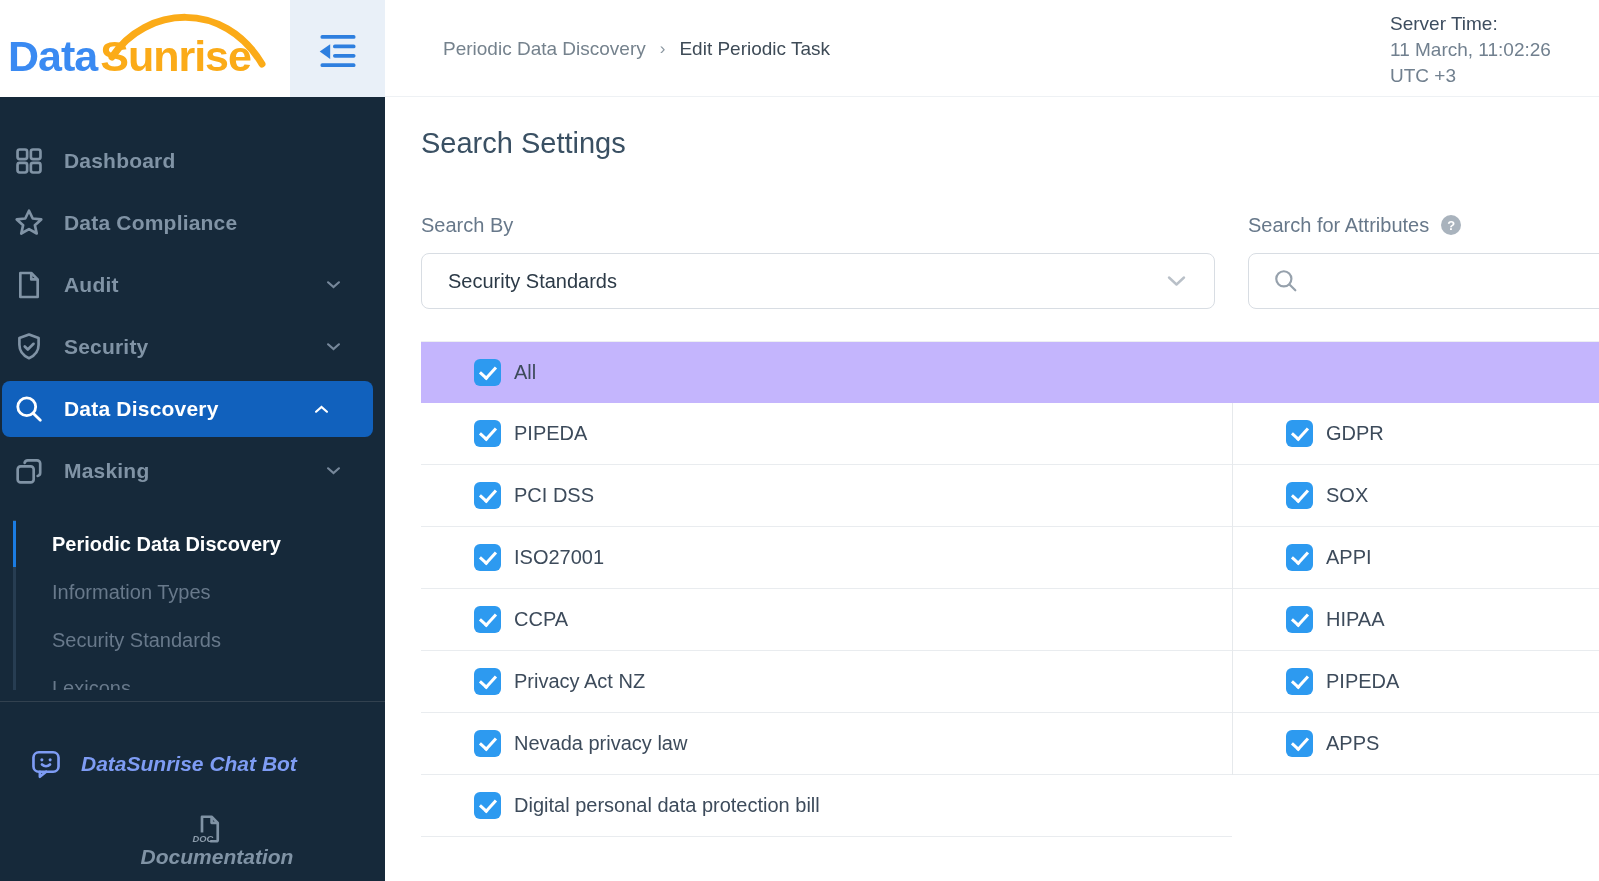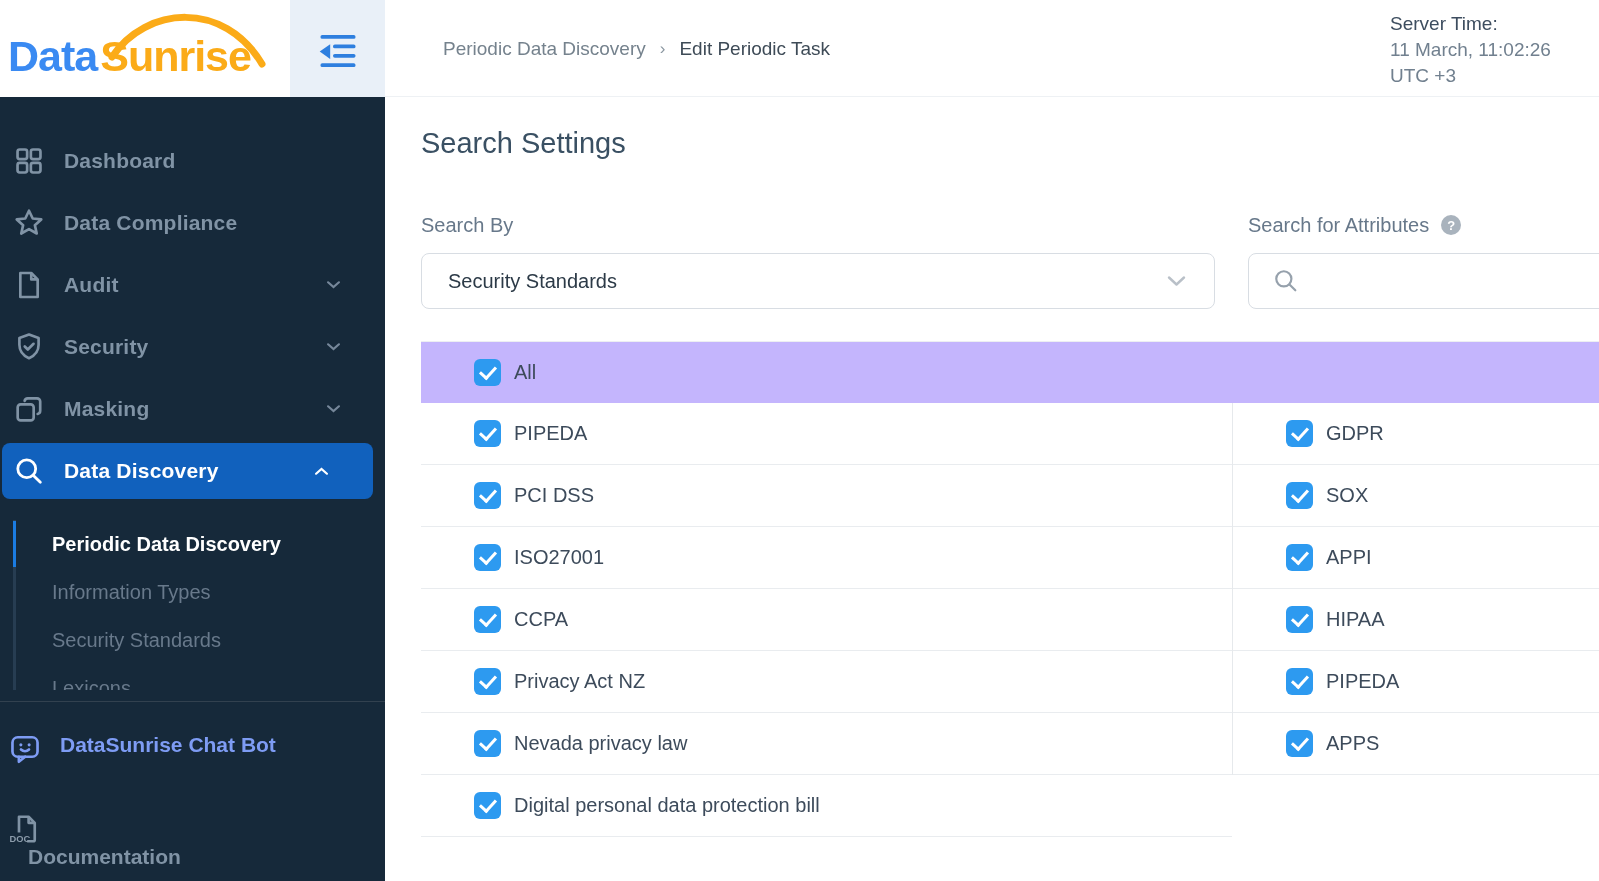--- a/index.html
+++ b/index.html
@@ -34,21 +34,21 @@
   .nav-item.active { background:#1161bd; border-radius:8px; margin:3px 12px 3px 2px; height:56px; padding-left:11px; }
   .nav-item.active .nav-label { color:#ffffff; }
 
   .submenu { position:relative; height:188px; overflow:hidden; padding-top:18px; }
   .submenu::before { content:""; position:absolute; left:13px; top:18px; bottom:0; width:3px; background:#273d52; }
   .submenu-item { height:48px; display:flex; align-items:center; padding-left:52px; font-size:20px; color:#68798b; position:relative; cursor:pointer; }
   .submenu-item.active { color:#ffffff; font-weight:700; }
   .submenu-item.active::before { content:""; position:absolute; left:13px; top:1px; bottom:1px; width:3px; background:#1b7ce2; }
   .side-divider { height:1px; background:#32414f; margin-top:11px; }
   .side-footer { padding-top:31px; }
-  .footer-item { height:62px; display:flex; align-items:flex-start; padding-left:9px; cursor:pointer; }
+  .footer-item { height:62px; display:flex; align-items:center; padding-left:30px; cursor:pointer;font-style:italic; }
   .footer-item .nav-label { margin-left:19px; font-size:21px; font-weight:700; color:#8093a5; }
   .footer-item.highlight .nav-label { color:#7e9cf4; }
   .footer-item + .footer-item { margin-top:18px;flex-direction:column; }
 
   
   .main { position:absolute; left:385px; top:97px; right:0; bottom:0; background:#fff; padding-left:36px; overflow:hidden; }
   .page-title { margin-top:29px; font-size:29px; line-height:34px; color:#3a5063; font-weight:400; }
   .controls { display:flex; margin-top:53px; }
   .group-left { width:794px; flex:none; }
   .group-right { margin-left:33px; flex:1; min-width:0; }
@@ -143,39 +143,39 @@
         <svg class="mi" width="32" height="32" viewBox="0 0 24 24" fill="none" stroke="#8093a5" stroke-width="2" stroke-linejoin="round" stroke-linecap="round">
           <path d="M12 2.6l7.2 2.6v5.1c0 4.7-2.9 8.2-7.2 10.1-4.3-1.9-7.2-5.4-7.2-10.1V5.2z"></path>
             <path d="M8.8 11.6l2.3 2.3 4.3-4.3"></path>
         </svg>
         <span class="nav-label">Security</span>
         <svg class="nav-chevron" width="13" height="8" viewBox="0 0 12 7" fill="none" stroke="#76879a" stroke-width="2" stroke-linecap="round">
             <path d="M1 1l5 4.5L11 1"></path>
           </svg>
       </div>
 
-      <div class="nav-item">
-        <svg class="mi" width="32" height="32" viewBox="0 0 24 24" fill="none" stroke="#8093a5" stroke-width="2" stroke-linejoin="round" stroke-linecap="round">
-          <rect x="3.5" y="8.5" width="12" height="12" rx="2.2"></rect>
-          <path d="M8.7 5.9A2.4 2.4 0 0 1 11 4h7a2.4 2.4 0 0 1 2.4 2.4v7a2.4 2.4 0 0 1-1.9 2.35"></path>
-        </svg>
-        <span class="nav-label">Masking</span>
-        <svg class="nav-chevron" width="13" height="8" viewBox="0 0 12 7" fill="none" stroke="#76879a" stroke-width="2" stroke-linecap="round">
-            <path d="M1 1l5 4.5L11 1"></path>
-          </svg>
-      </div>
-
       <div class="nav-item active">
         <svg class="mi" width="32" height="32" viewBox="0 0 24 24" fill="none" stroke="#ffffff" stroke-width="2.1" stroke-linecap="round">
           <circle cx="10.3" cy="10.3" r="6.7"></circle>
             <path d="M15.3 15.3l5.2 5.2"></path>
         </svg>
         <span class="nav-label">Data Discovery</span>
         <svg class="nav-chevron" width="13" height="8" viewBox="0 0 12 7" fill="none" stroke="#ffffff" stroke-width="2" stroke-linecap="round">
             <path d="M1 6l5-4.5L11 6"></path>
+          </svg>
+      </div>
+
+      <div class="nav-item">
+        <svg class="mi" width="32" height="32" viewBox="0 0 24 24" fill="none" stroke="#8093a5" stroke-width="2" stroke-linejoin="round" stroke-linecap="round">
+          <rect x="3.5" y="8.5" width="12" height="12" rx="2.2"></rect>
+          <path d="M8.7 5.9A2.4 2.4 0 0 1 11 4h7a2.4 2.4 0 0 1 2.4 2.4v7a2.4 2.4 0 0 1-1.9 2.35"></path>
+        </svg>
+        <span class="nav-label">Masking</span>
+        <svg class="nav-chevron" width="13" height="8" viewBox="0 0 12 7" fill="none" stroke="#76879a" stroke-width="2" stroke-linecap="round">
+            <path d="M1 1l5 4.5L11 1"></path>
           </svg>
       </div>
     </div>
 
     <div class="submenu">
       <div class="submenu-item active">
         <span>Periodic Data Discovery</span>
       </div>
       <div class="submenu-item">
         <span>Information Types</span>

